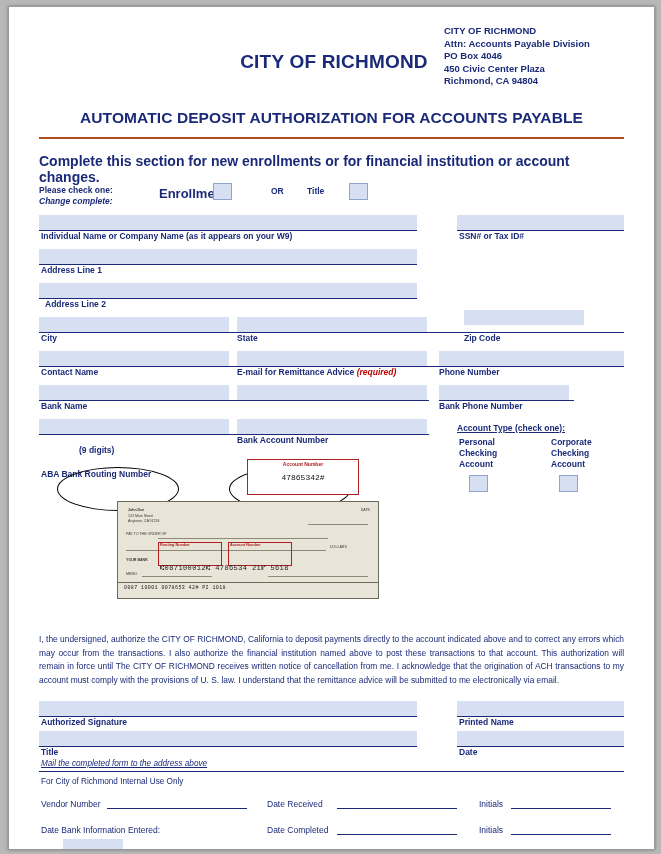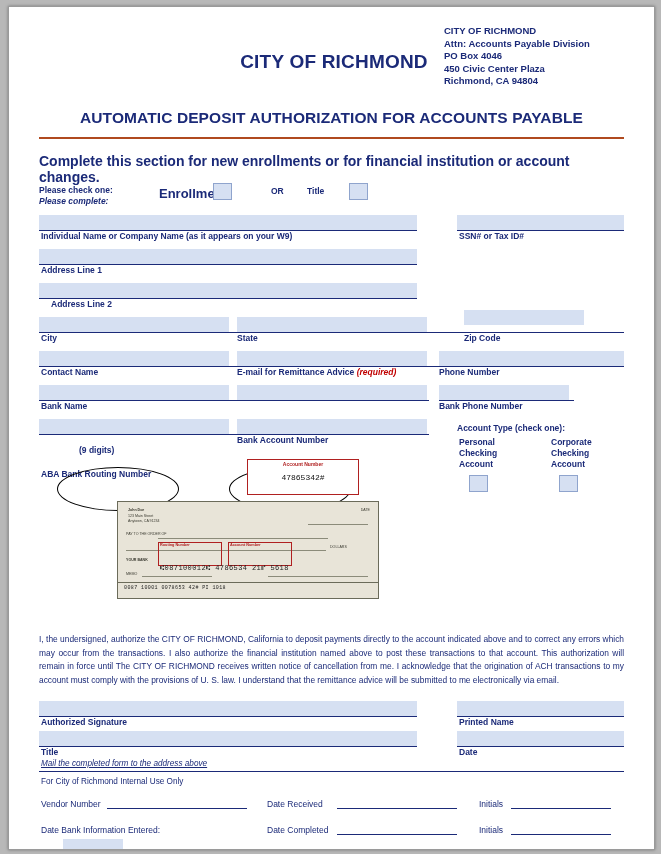--- a/index.html
+++ b/index.html
@@ -101,21 +101,21 @@
     </div>
   </div>
 
   <div class="title-sub">AUTOMATIC DEPOSIT AUTHORIZATION FOR ACCOUNTS PAYABLE</div>
   <div class="rule"></div>
 
   <div class="intro">Complete this section for new enrollments or for financial institution or account changes.</div>
 
   <div class="checkline">
     <div class="t1">Please check one:</div>
-    <div class="t2">Please complete:</div>
+    <div class="t2">Change complete:</div>
     <div class="t3">Enrollment</div>
     <div class="cbox" style="left:174px;top:-2px;"></div>
     <div class="t4">OR</div>
     <div class="t5">Title</div>
     <div class="cbox" style="left:310px;top:-2px;"></div>
   </div>
 
   <div class="row" style="position:relative;height:418px;">
 
     <div class="bar" style="left:0;top:0;width:378px;"></div>
@@ -125,21 +125,21 @@
     <div class="bar" style="left:418px;top:0;width:167px;"></div>
     <div class="dline" style="left:418px;top:15px;width:167px;"></div>
     <div class="cap" style="left:420px;top:16px;">SSN# or Tax ID#</div>
 
     <div class="bar" style="left:0;top:34px;width:378px;"></div>
     <div class="dline" style="left:0;top:49px;width:378px;"></div>
     <div class="cap" style="left:2px;top:50px;">Address Line 1</div>
 
     <div class="bar" style="left:0;top:68px;width:378px;"></div>
     <div class="dline" style="left:0;top:83px;width:378px;"></div>
-    <div class="cap" style="left:12px;top:84px;text-align:right;">Address Line 2</div>
+    <div class="cap" style="left:6px;top:84px;text-align:right;">Address Line 2</div>
 
     <div class="bar" style="left:0;top:102px;width:190px;"></div>
     <div class="bar" style="left:198px;top:102px;width:190px;"></div>
     <div class="bar" style="left:425px;top:95px;width:120px;"></div>
     <div class="dline" style="left:0;top:117px;width:585px;"></div>
     <div class="cap" style="left:2px;top:118px;">City</div>
     <div class="cap" style="left:198px;top:118px;">State</div>
     <div class="cap" style="left:425px;top:118px;">Zip Code</div>
 
     <div class="bar" style="left:0;top:136px;width:190px;"></div>
@@ -161,21 +161,21 @@
     <div class="cap" style="left:2px;top:186px;">Bank Name</div>
     <div class="cap" style="left:400px;top:186px;">Bank Phone Number</div>
 
     <div class="bar" style="left:0;top:204px;width:190px;"></div>
     <div class="bar" style="left:198px;top:204px;width:190px;"></div>
     <div class="dline" style="left:0;top:219px;width:390px;"></div>
     <div class="cap" style="left:2px;top:212px;margin-top:42px;">ABA Bank Routing Number</div>
     <div class="cap" style="left:40px;top:230px;">(9 digits)</div>
     <div class="cap" style="left:198px;top:220px;">Bank Account Number</div>
 
-    <div class="cap" style="left:418px;top:208px;">Account Type (check one):</div>
+    <div class="cap" style="left:418px;top:208px;text-decoration:underline;">Account Type (check one):</div>
     <div class="cap-n" style="left:420px;top:222px;font-weight:bold;">Personal</div>
     <div class="cap-n" style="left:420px;top:233px;font-weight:bold;">Checking</div>
     <div class="cap-n" style="left:420px;top:244px;font-weight:bold;">Account</div>
     <div class="cap-n" style="left:512px;top:222px;font-weight:bold;">Corporate</div>
     <div class="cap-n" style="left:512px;top:233px;font-weight:bold;">Checking</div>
     <div class="cap-n" style="left:512px;top:244px;font-weight:bold;">Account</div>
     <div class="cbox" style="left:430px;top:260px;"></div>
     <div class="cbox" style="left:520px;top:260px;"></div>
 
     <div style="position:absolute;left:0;top:236px;width:585px;height:180px;">

